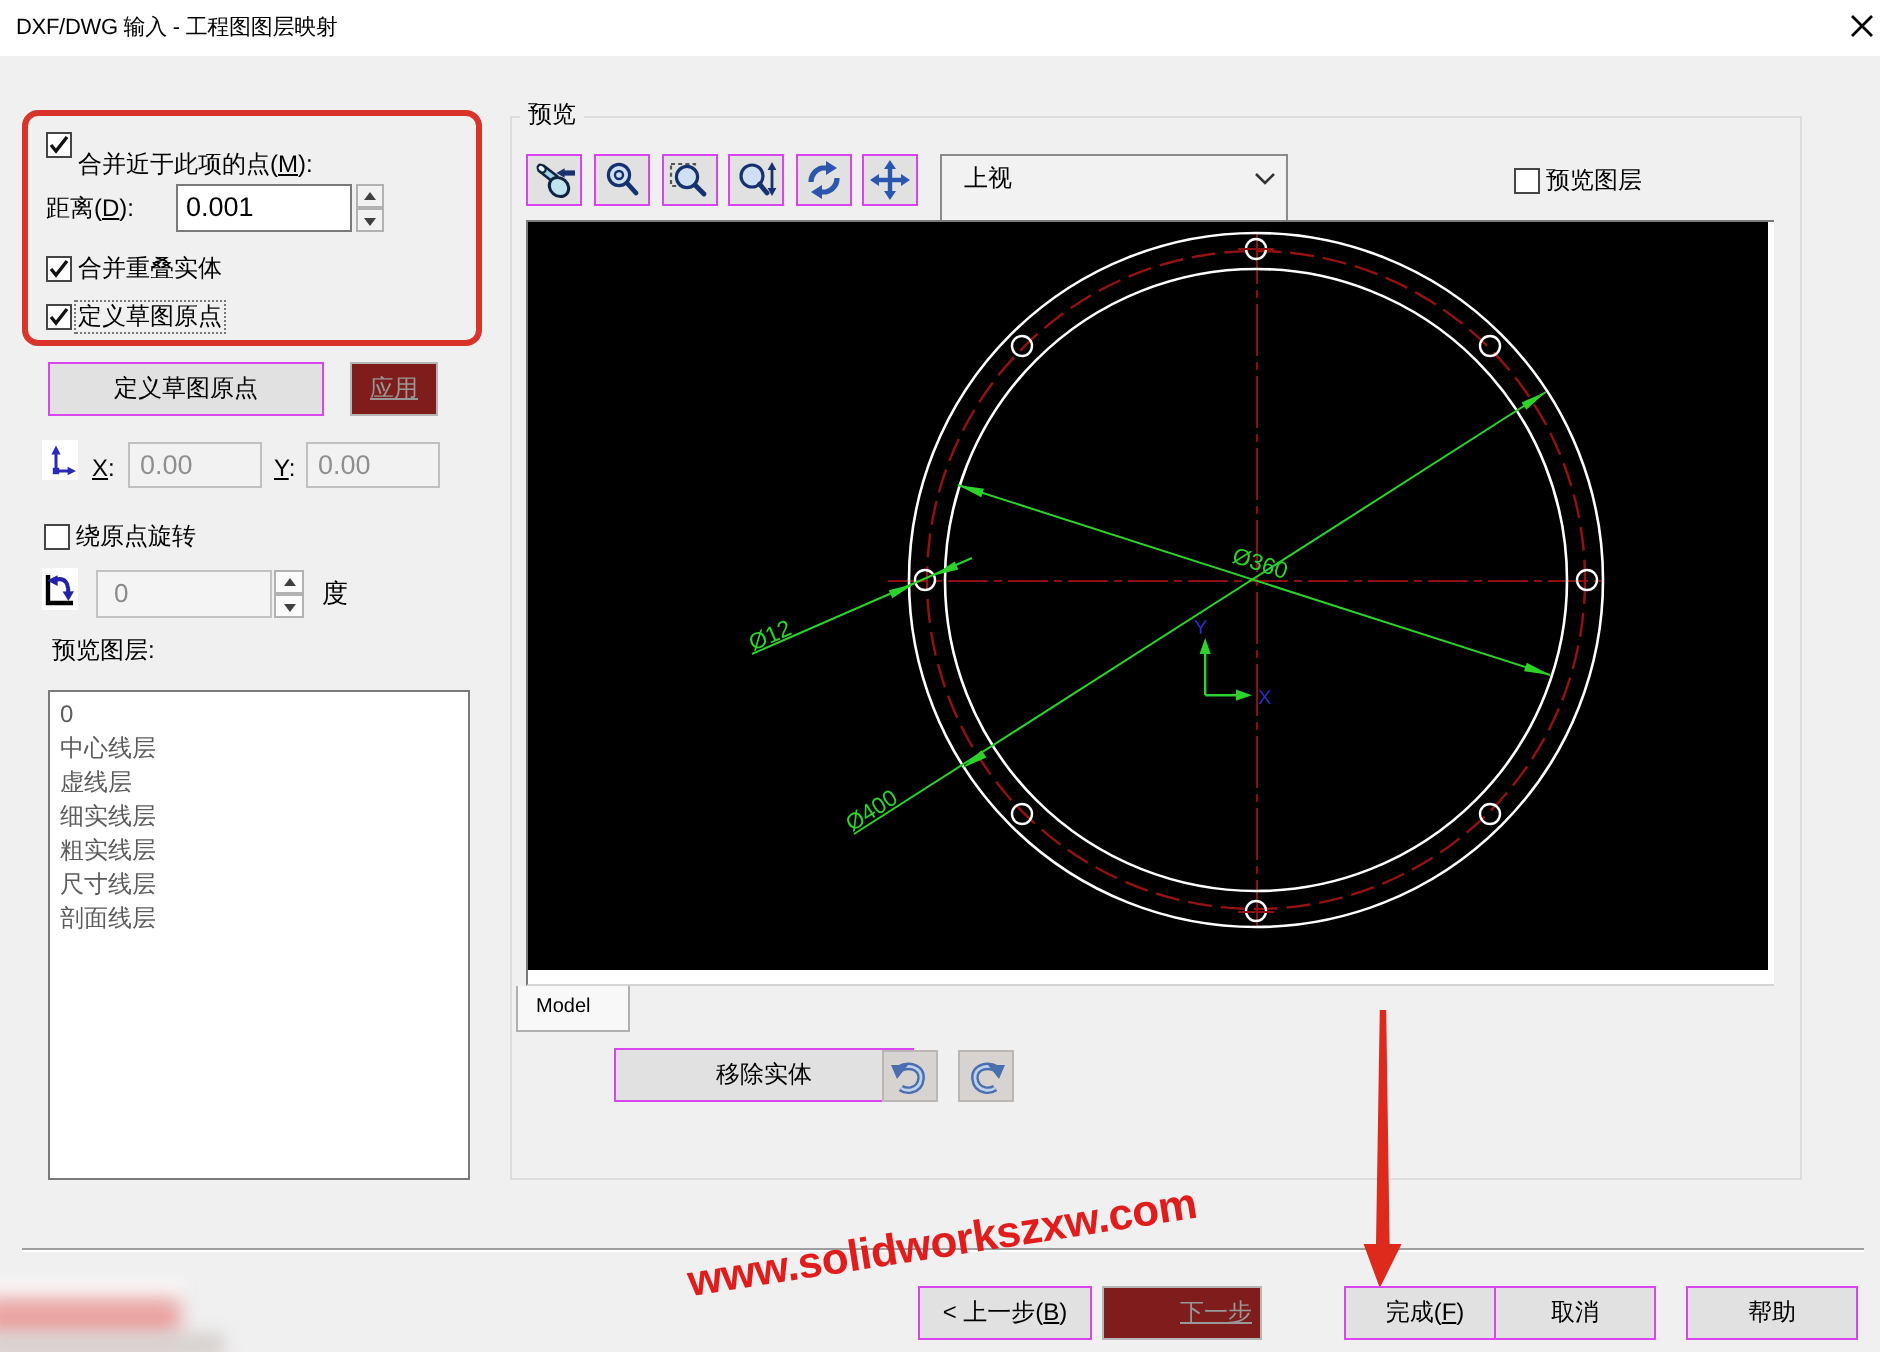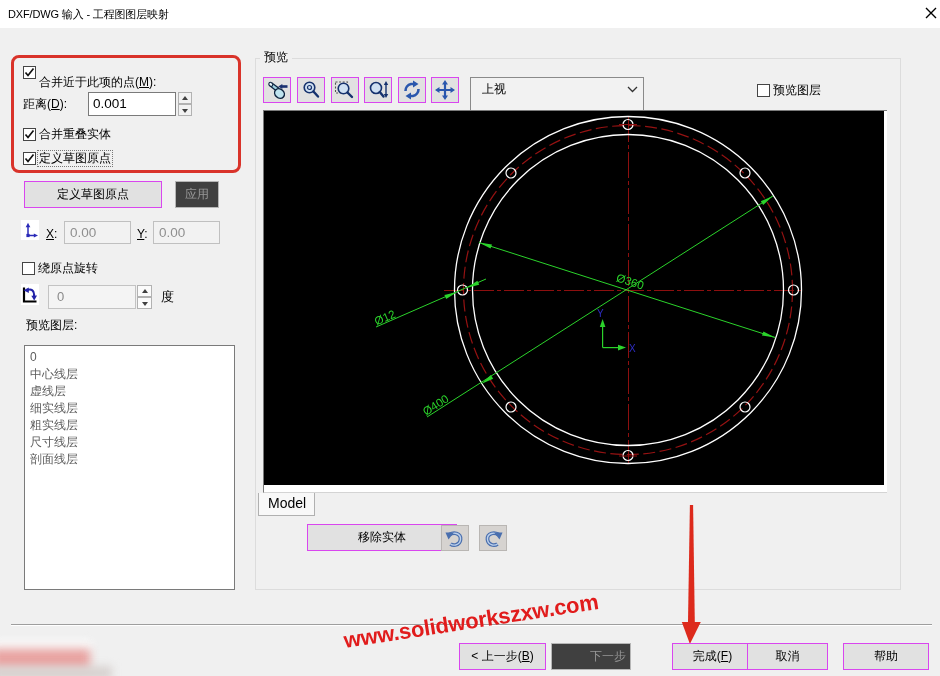--- a/index.html
+++ b/index.html
@@ -1,20 +1,20 @@
 <!DOCTYPE html>
 <html><head><meta charset="utf-8">
 <style>
 *{margin:0;padding:0;box-sizing:border-box;}
 html,body{width:940px;height:676px;}
 body{position:relative;background:#f0f0f0;font-family:"Liberation Sans",sans-serif;overflow:hidden;font-size:12px;color:#000;}
 .abs{position:absolute;}
 .cb{position:absolute;width:13px;height:13px;background:#fff;border:1px solid #454545;}
 .btn{position:absolute;background:#e1e1e1;border:1px solid #d946ef;text-align:center;font-size:12px;color:#000;}
-.btn.dis{background:#404040;border-color:#b6b6b6;color:#989898;}
+.btn.dis{background:#7f1d1d;border-color:#b6b6b6;color:#989898;text-decoration:underline;}
 .inp{position:absolute;background:#fff;border:1px solid #7a7a7a;font-size:13px;color:#000;}
 .spup,.spdn{position:absolute;background:#f2f2f2;border:1px solid #b2b2b2;}
 .tri-u{position:absolute;width:0;height:0;border-left:3.5px solid transparent;border-right:3.5px solid transparent;border-bottom:4.5px solid #404040;}
 .tri-d{position:absolute;width:0;height:0;border-left:3.5px solid transparent;border-right:3.5px solid transparent;border-top:4.5px solid #404040;}
 u{text-decoration:underline;}
 </style></head>
 <body>
 
 <div class="abs" style="left:0;top:0;width:940px;height:28px;background:#fff;"></div>
 <div class="abs" style="left:8px;top:0;height:28px;line-height:28px;font-size:11px;letter-spacing:-0.15px;">DXF/DWG 输入 - 工程图图层映射</div>
@@ -189,21 +189,21 @@
 <g fill="#2bd32b">
 <path d="M338.6,208 L335.8,216 L341.4,216 Z"></path>
 <path d="M362,236.6 L354,233.8 L354,239.4 Z"></path>
 </g>
 <g fill="#2d2dc4" font-family="Liberation Sans" font-size="10px">
 <text x="333" y="206">Y</text>
 <text x="365" y="241">X</text>
 </g>
 </svg>
 
-<div class="abs" style="left:258px;top:493px;width:57px;height:23px;background:#f8f8f8;border:1px solid #b0b0b0;border-top:none;font-size:14px;line-height:21px;padding-left:9px;">Model</div>
+<div class="abs" style="left:258px;top:493px;width:57px;height:23px;background:#f8f8f8;border:1px solid #b0b0b0;border-top:none;font-size:10px;line-height:21px;padding-left:9px;">Model</div>
 
 <div class="btn" style="left:279px;top:524px;width:150px;height:27px;line-height:25px;margin-left:28px;">移除实体</div>
 <div class="btn" style="left:441px;top:525px;width:28px;height:26px;background:#d6d3d0;border-color:#b9b6b3;"></div>
 <div class="btn" style="left:479px;top:525px;width:28px;height:26px;background:#d6d3d0;border-color:#b9b6b3;"></div>
 <svg class="abs" style="left:445px;top:529px;" width="20" height="19">
 <path d="M4.5,5.5 Q8,3.5 11.5,4.5 Q16,6 15.5,10.5 Q15,15 10.5,16 Q7.5,16.5 5.5,15" stroke="#4a6fae" stroke-width="3.8" fill="none"></path>
 <path d="M4.5,5.5 Q8,3.5 11.5,4.5 Q16,6 15.5,10.5 Q15,15 10.5,16 Q7.5,16.5 5.5,15" stroke="#bdd1ec" stroke-width="1.4" fill="none"></path>
 <path d="M0.5,3.5 L9,3.5 L3.5,10.5 Z" fill="#4a6fae"></path>
 </svg>
 <svg class="abs" style="left:483px;top:529px;" width="20" height="19">

